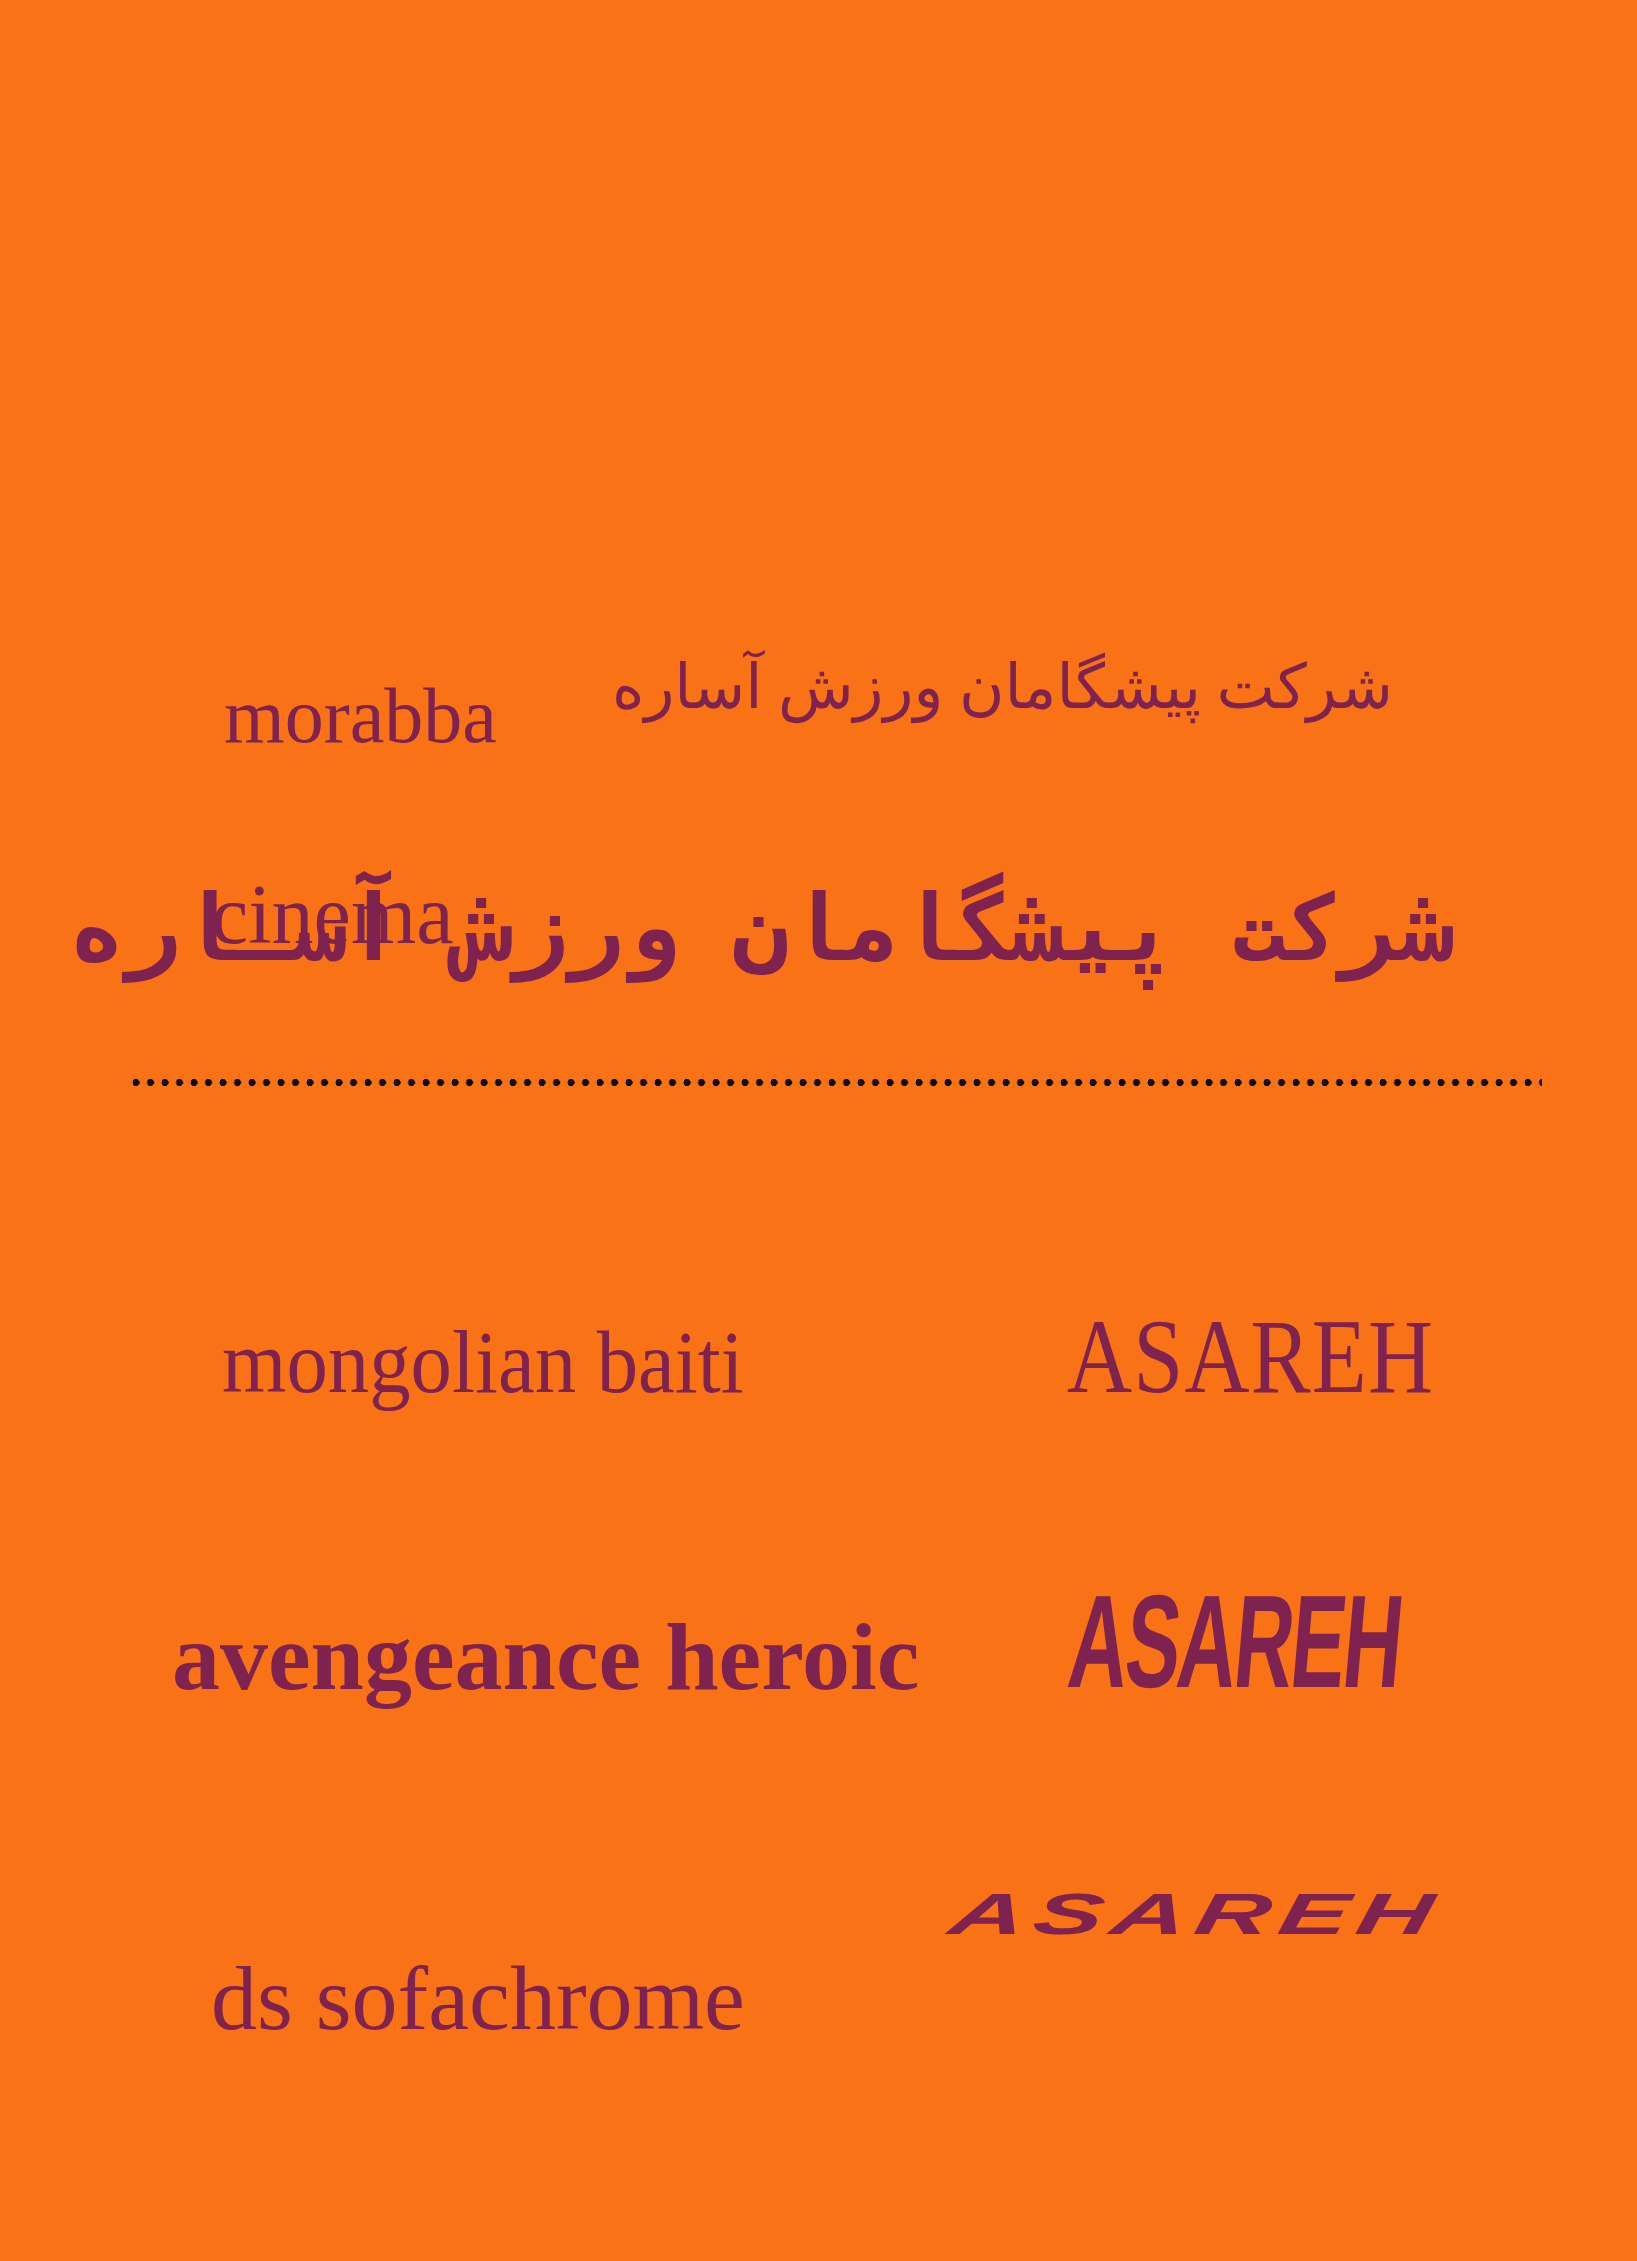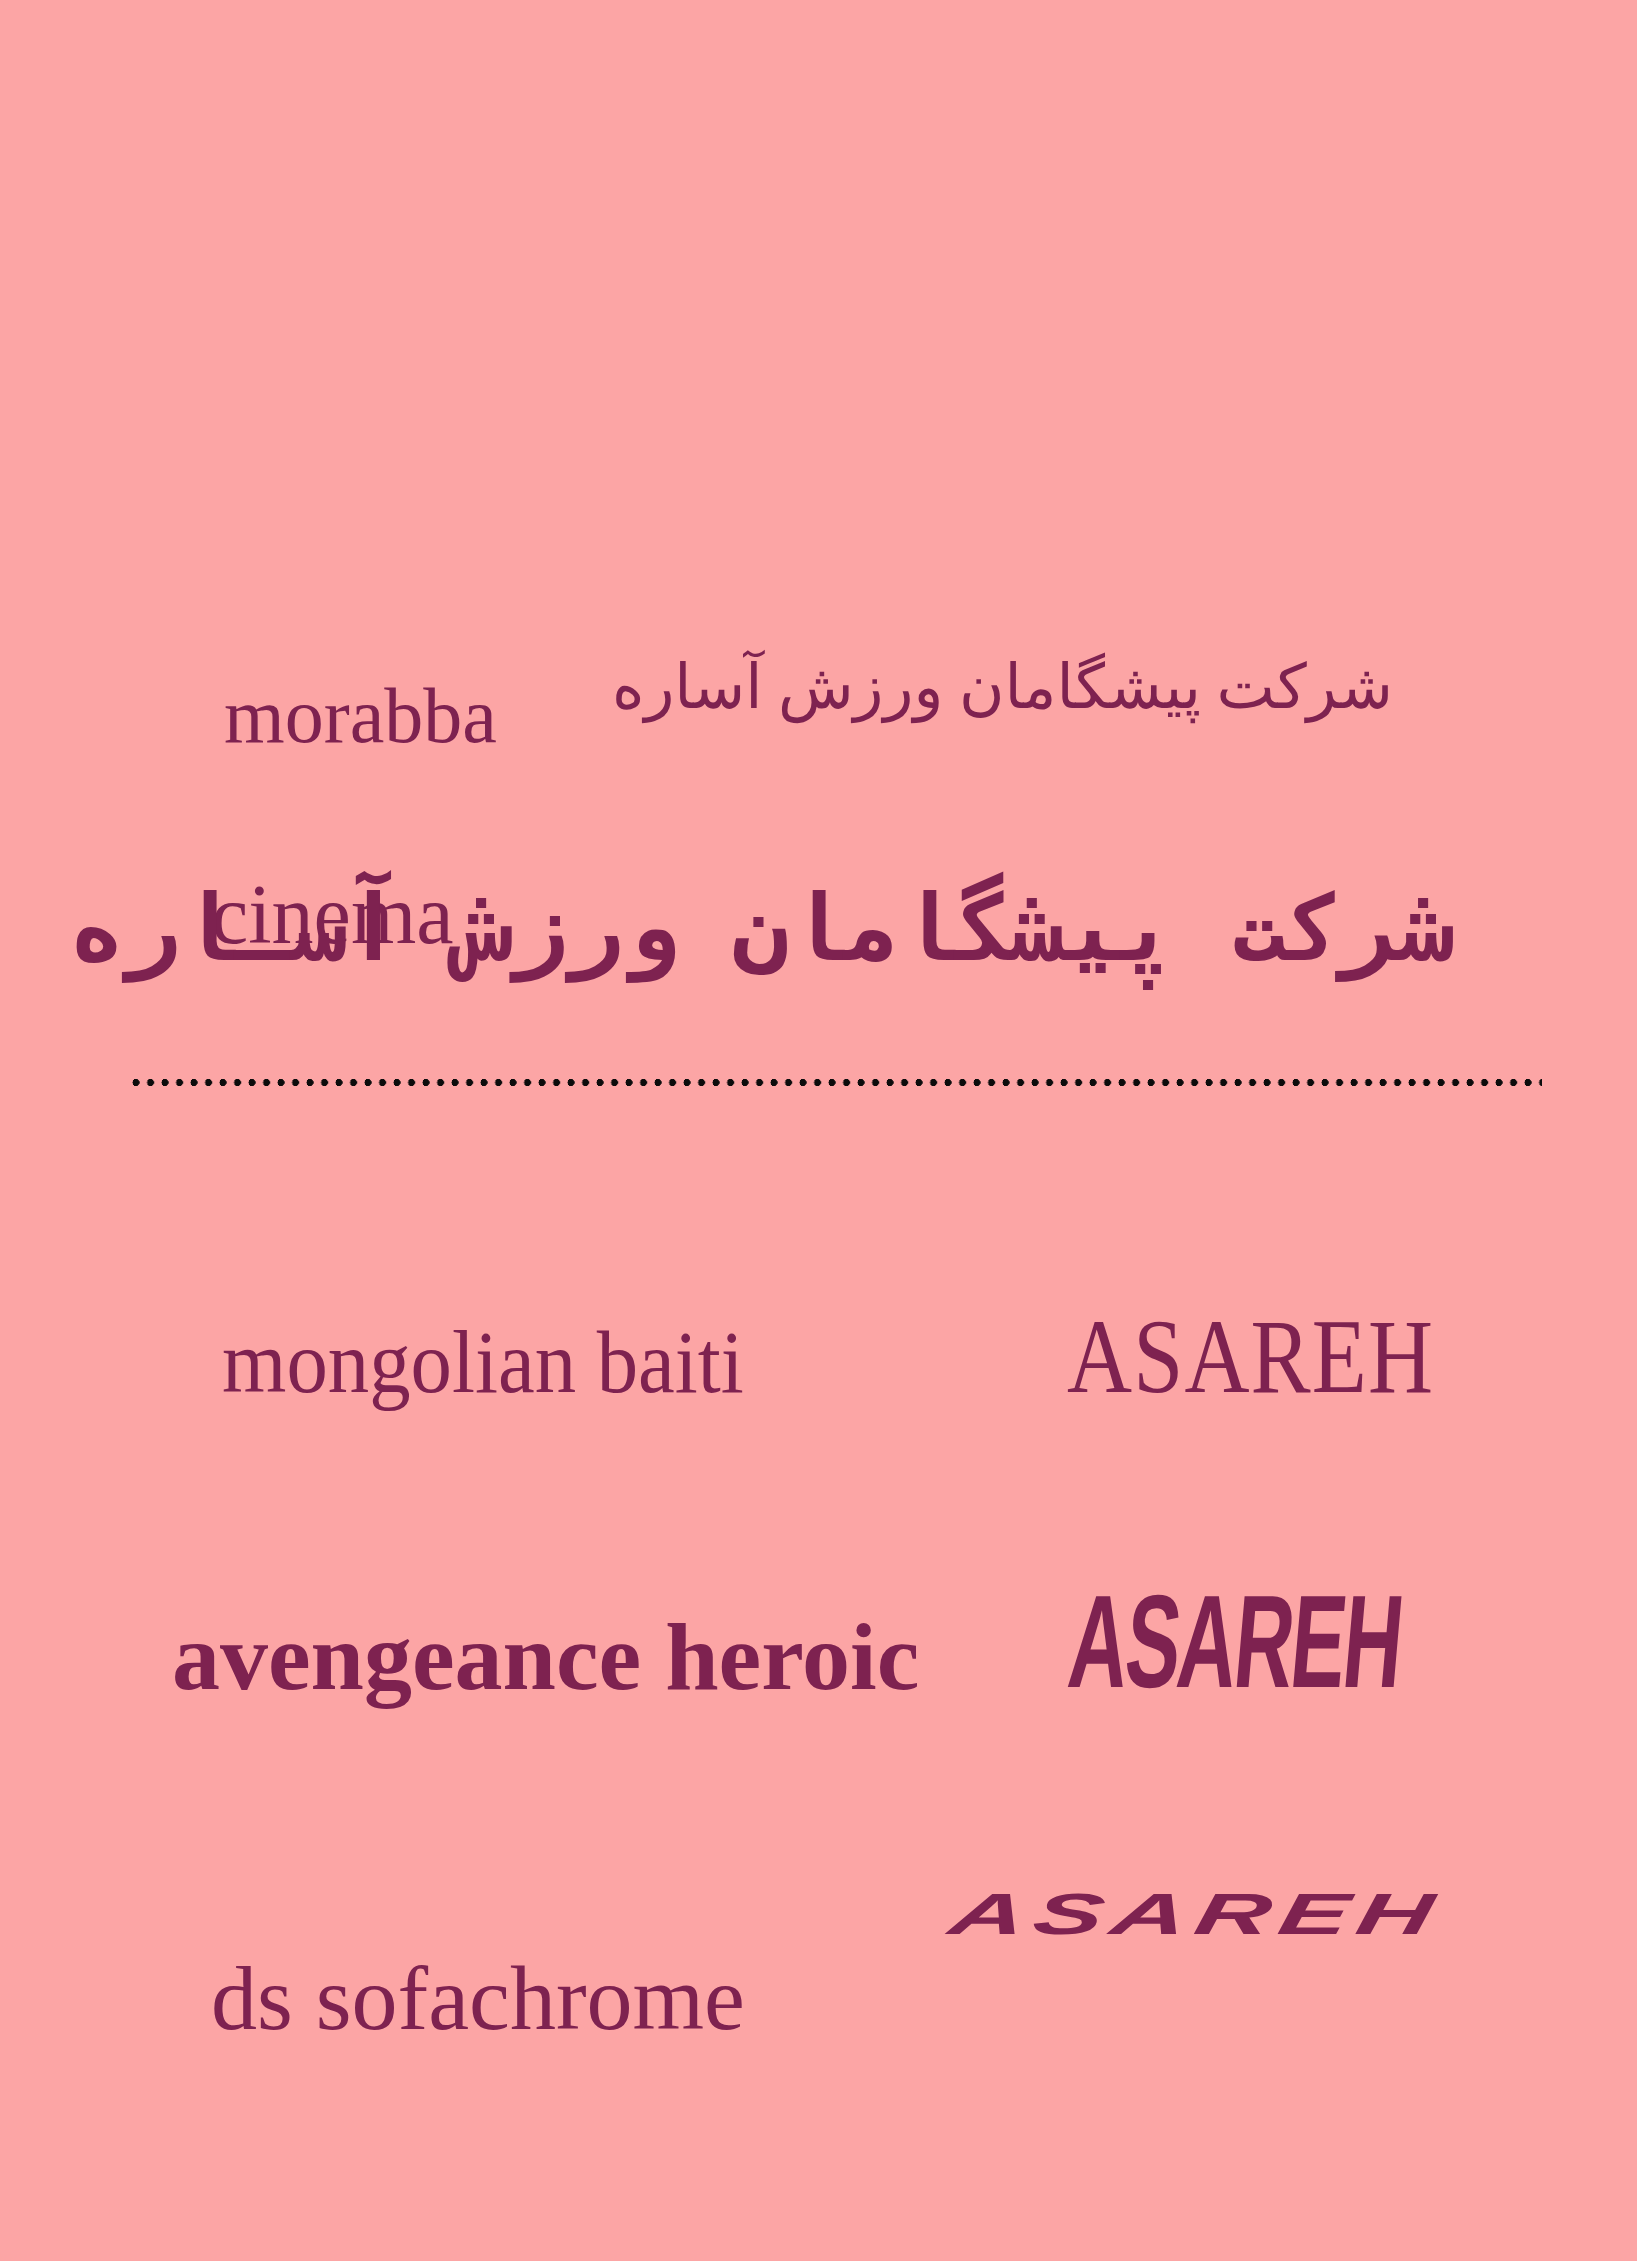--- a/index.html
+++ b/index.html
@@ -4,21 +4,21 @@
 <style>
   html, body {
     margin: 0;
     padding: 0;
     background: #ffffff;
   }
   .canvas {
     position: relative;
     width: 1638px;
     height: 2261px;
-    background: #fca5a5;
+    background: #f97316;
     overflow: hidden;
     font-family: "Liberation Serif", serif;
   }
   .txt {
     position: absolute;
     line-height: 1;
     white-space: nowrap;
     color: #7e2250;
   }
   

